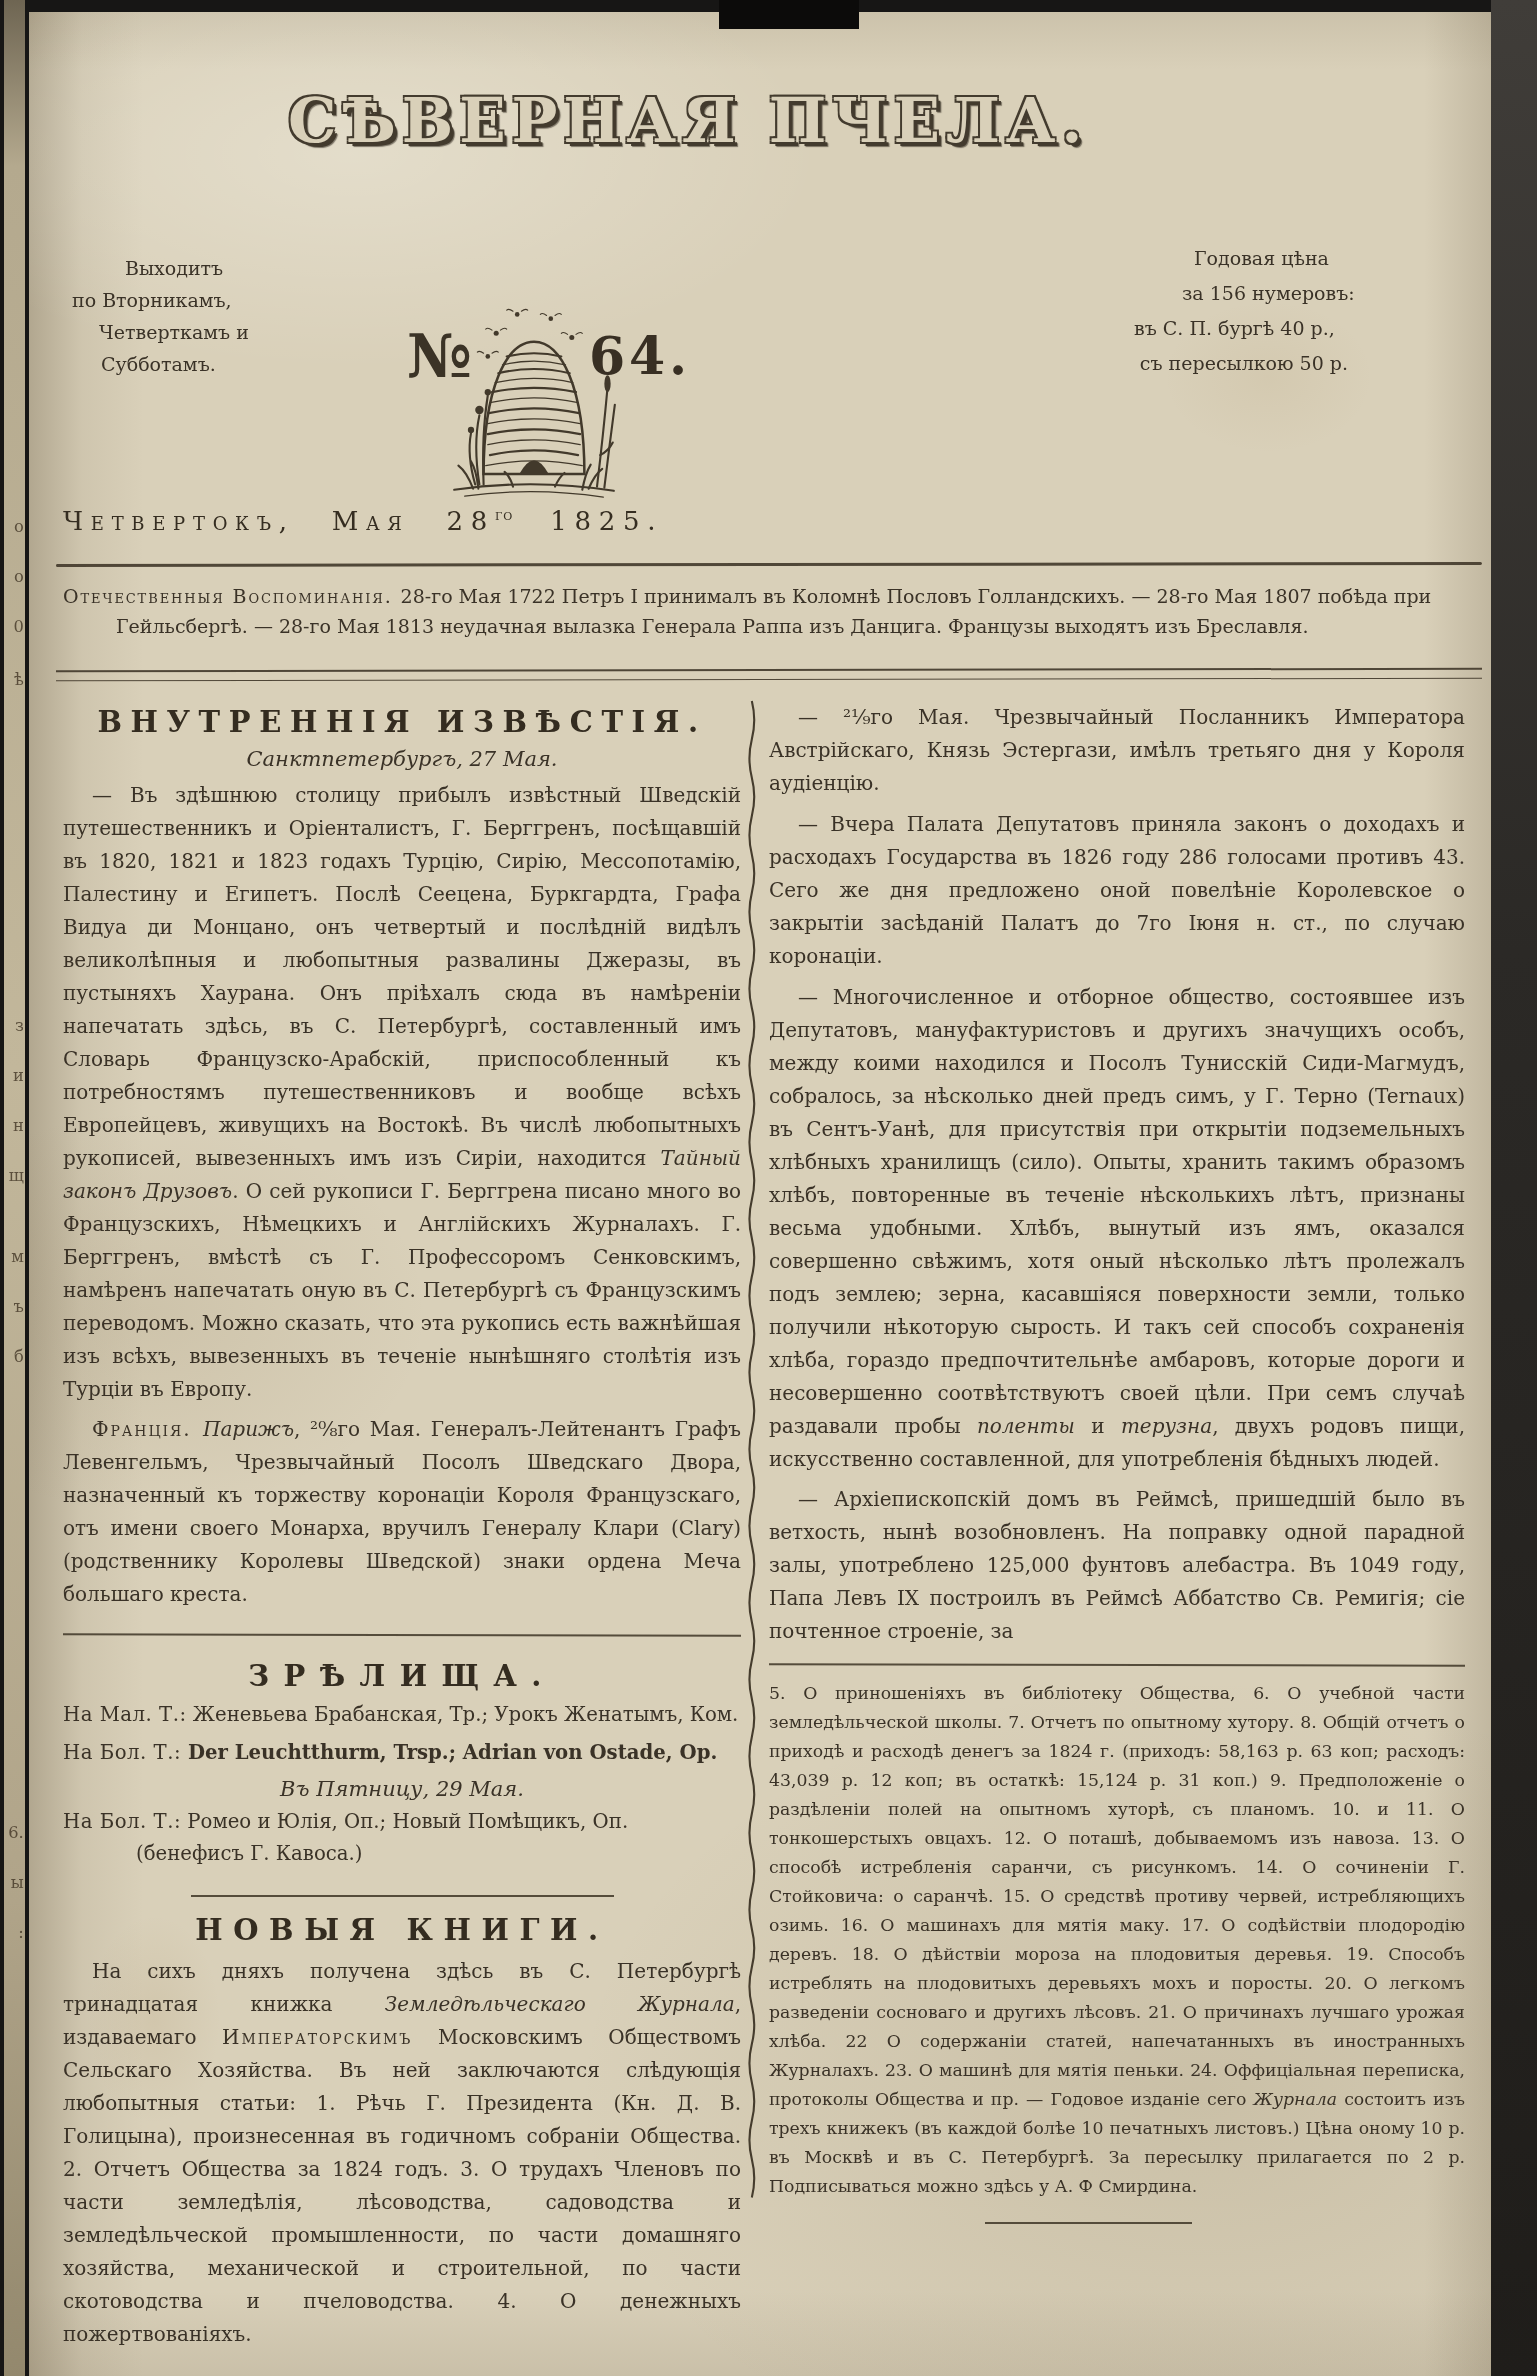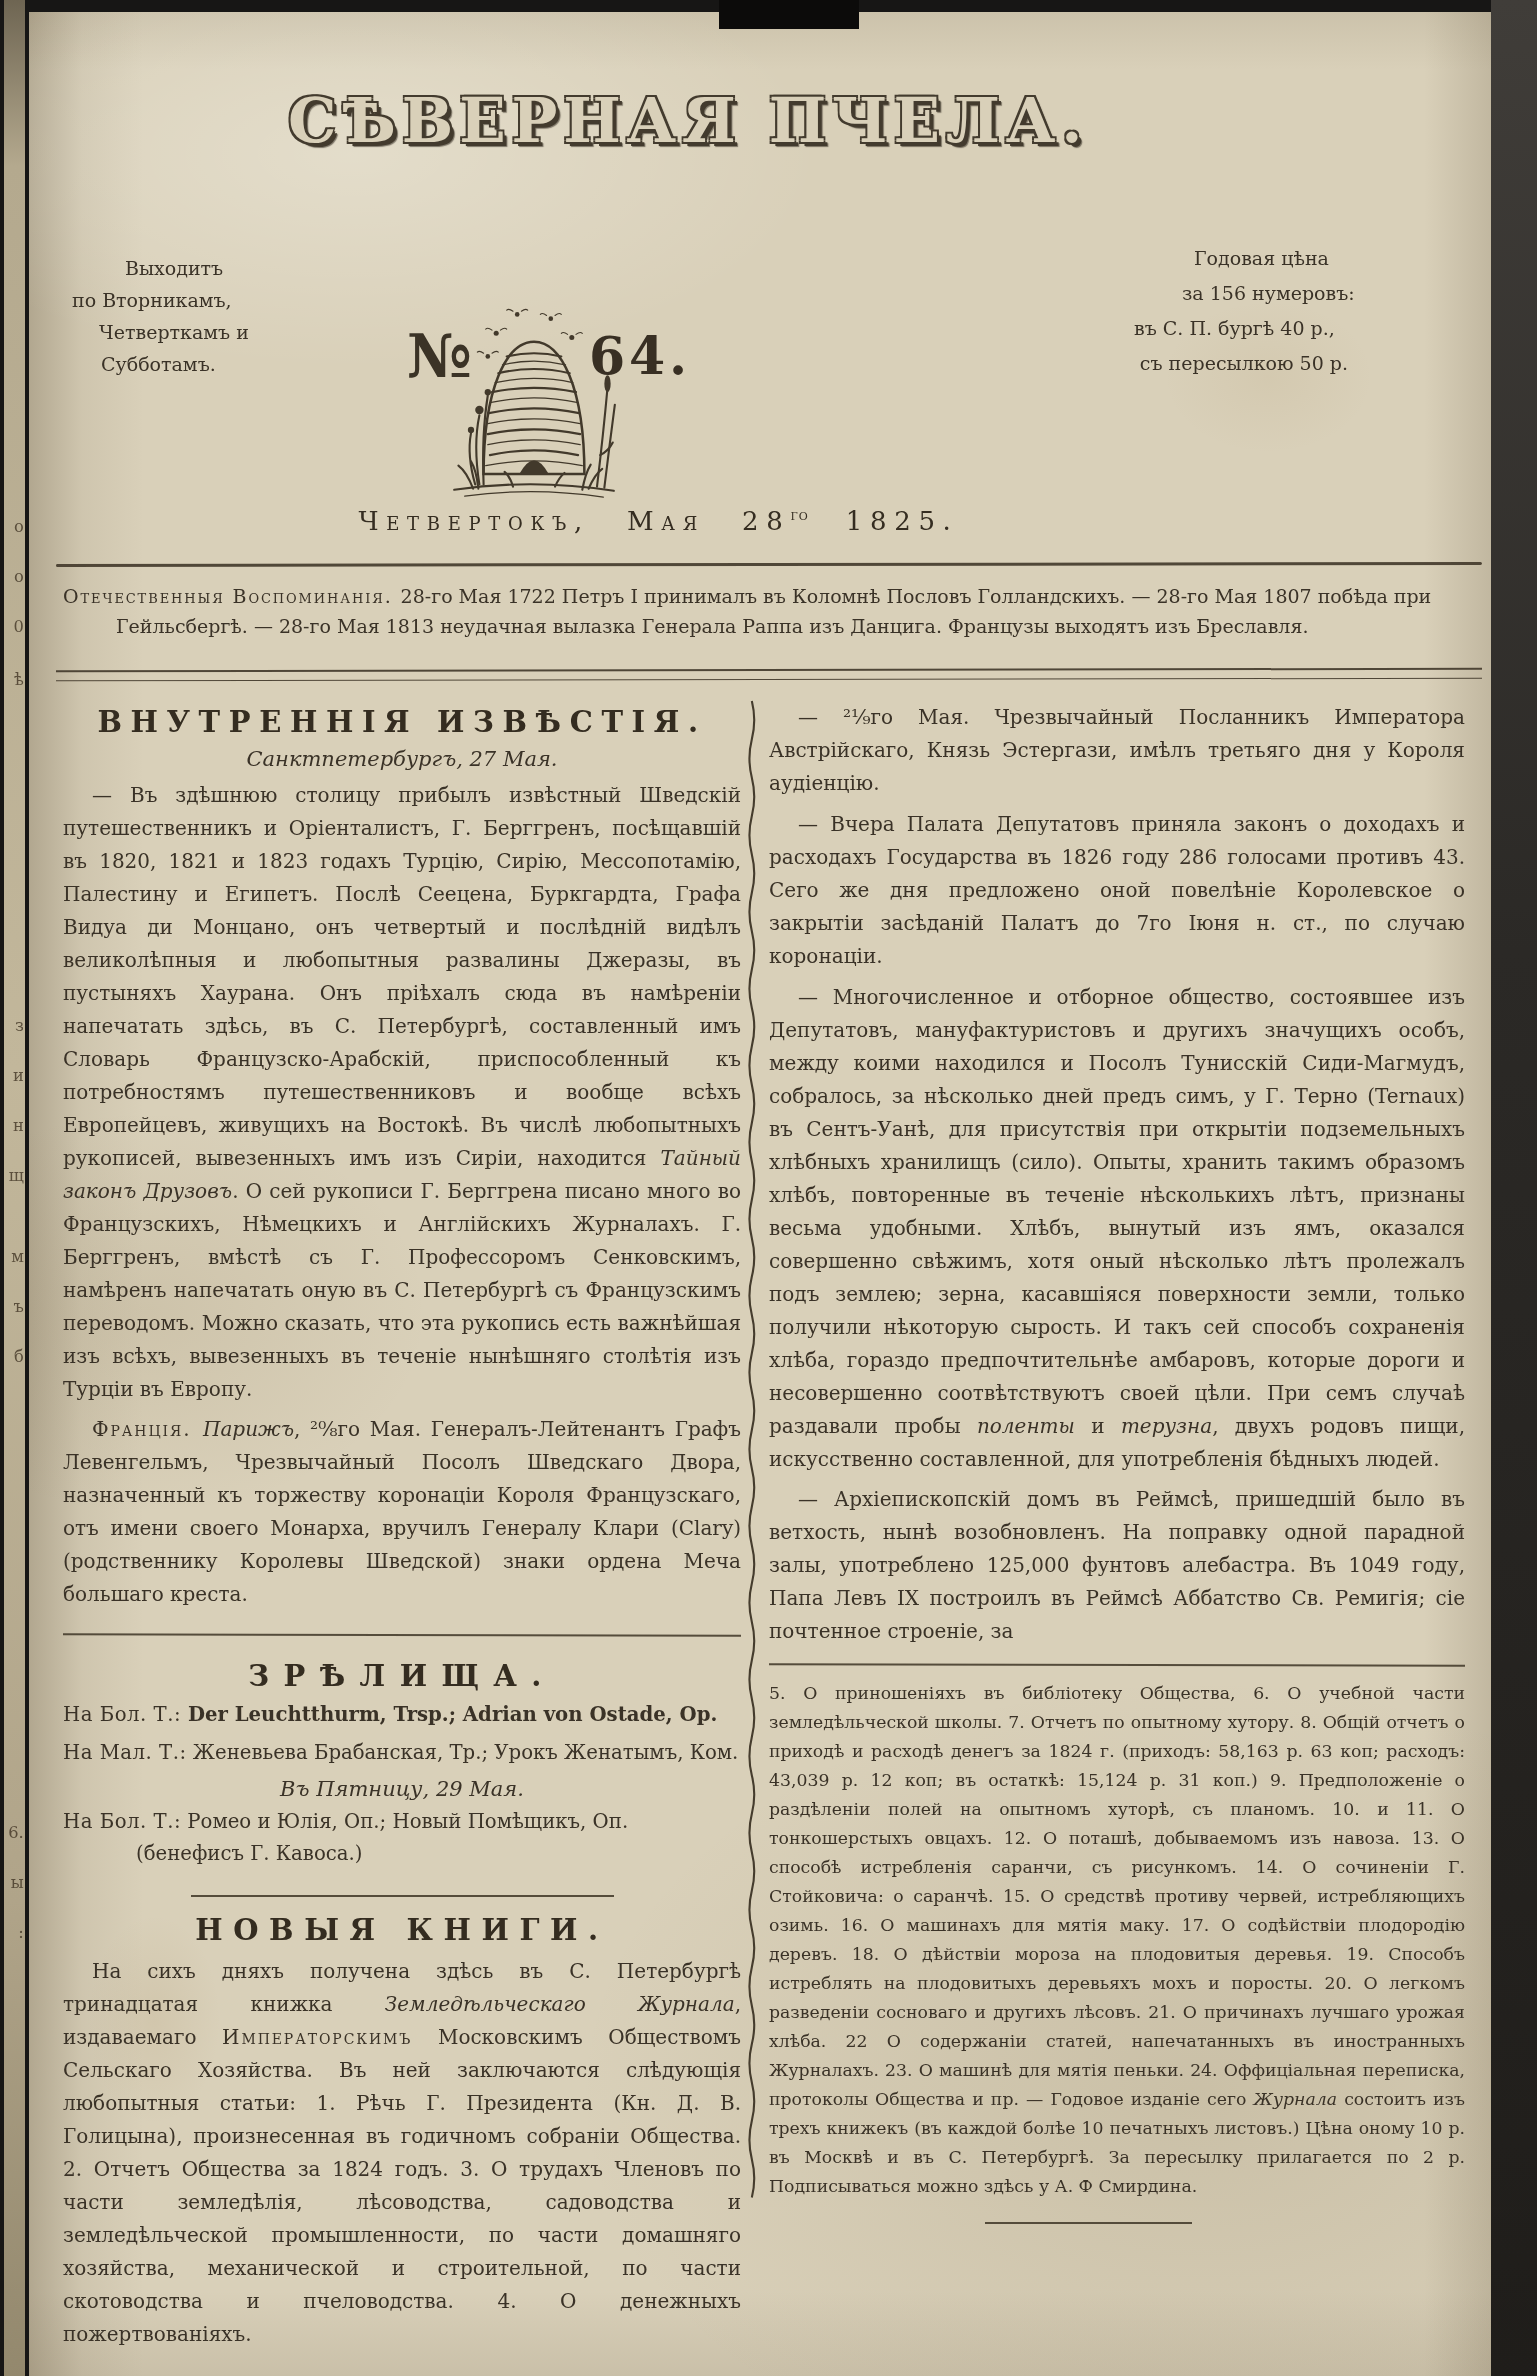--- a/index.html
+++ b/index.html
@@ -38,21 +38,21 @@
   .schedule div:nth-child(3){margin-left:27px;}
   .schedule div:nth-child(4){margin-left:29px;}
   .numero{position:absolute;left:378px;top:309px;font-size:60px;font-weight:bold;color:#3b3326;}
   .issue-num{position:absolute;left:560px;top:313px;font-size:52px;font-weight:bold;letter-spacing:3.8px;color:#382f23;}
   .vignette{position:absolute;left:421px;top:275px;}
   .prices{position:absolute;left:1105px;top:229px;width:288px;font-size:19px;line-height:35px;}
   .prices div:nth-child(1){margin-left:60px;}
   .prices div:nth-child(2){margin-left:48px;}
   .prices div:nth-child(4){margin-left:5.8px;}
   
-  .dateline{position:absolute;left:34px;top:494px;width:1191px;text-align:center;
+  .dateline{position:absolute;left:34px;top:494px;width:1191px;
             font-size:26px;letter-spacing:7.7px;word-spacing:21px;font-variant:small-caps;color:#352d21;}
   .dateline sup{font-size:15.4px;letter-spacing:1px;}
   
   .hr1{position:absolute;left:27px;top:551px;width:1426px;height:2.9px;background:#443b2d;border-radius:1.9px;
        transform:rotate(-.08deg);opacity:.92;}
   .hr2{position:absolute;left:27px;top:657px;width:1426px;height:7.7px;border-top:2.9px solid #443b2d;
        border-bottom:1.9px solid #443b2d;transform:rotate(-.1deg);opacity:.92;}
   .memories{position:absolute;left:34px;top:569px;width:1422px;margin:0;font-size:19px;line-height:30px;
             padding-left:53px;text-indent:-53px;}
   
@@ -203,22 +203,22 @@
     <div class="col col-left">
       <h2 class="head1">ВНУТРЕННІЯ ИЗВѢСТІЯ.</h2>
       <div class="subdate">Санктпетербургъ, 27 Мая.</div>
       <p class="body"><span>— Въ здѣшнюю столицу прибылъ извѣстный Шведскій путешественникъ и Оріенталистъ, Г. Берггренъ, посѣщавшій въ 1820, 1821 и 1823 годахъ Турцію, Сирію, Мессопотамію, Палестину и Египетъ. Послѣ Сеецена, Буркгардта, Графа Видуа ди Монцано, онъ четвертый и послѣдній видѣлъ великолѣпныя и любопытныя развалины Джеразы, въ пустыняхъ Хаурана. Онъ пріѣхалъ сюда въ намѣреніи напечатать здѣсь, въ С. Петербургѣ, составленный имъ Словарь Французско-Арабскій, приспособленный къ потребностямъ путешественниковъ и вообще всѣхъ Европейцевъ, живущихъ на Востокѣ. Въ числѣ любопытныхъ рукописей, вывезенныхъ имъ изъ Сиріи, находится </span><span class="it">Тайный законъ Друзовъ</span><span>. О сей рукописи Г. Берггрена писано много во Французскихъ, Нѣмецкихъ и Англійскихъ Журналахъ. Г. Берггренъ, вмѣстѣ съ Г. Профессоромъ Сенковскимъ, намѣренъ напечатать оную въ С. Петербургѣ съ Французскимъ переводомъ. Можно сказать, что эта рукопись есть важнѣйшая изъ всѣхъ, вывезенныхъ въ теченіе нынѣшняго столѣтія изъ Турціи въ Европу.</span></p>
 
       <p class="body"><span class="sp">Франція. </span><span class="it">Парижъ</span><span>, ²⁰⁄₈го Мая. Генералъ-Лейтенантъ Графъ Левенгельмъ, Чрезвычайный Посолъ Шведскаго Двора, назначенный къ торжеству коронаціи Короля Французскаго, отъ имени своего Монарха, вручилъ Генералу Клари (Clary) (родственнику Королевы Шведской) знаки ордена Меча большаго креста.</span></p>
 
       <div class="hr-col"></div>
 
       <h2 class="head3">ЗРѢЛИЩА.</h2>
+      <p class="showline"><span class="lbl">На Мал. Т.:</span><span><span> Женевьева Брабанская, Тр.; Урокъ Женатымъ, Ком.</span></span></p>
       <p class="showline"><span class="lbl">На Бол. Т.:</span><span><span class="fr"> Der Leuchtthurm, Trsp.; Adrian von Ostade, Op.</span></span></p>
-      <p class="showline"><span class="lbl">На Мал. Т.:</span><span><span> Женевьева Брабанская, Тр.; Урокъ Женатымъ, Ком.</span></span></p>
       <div class="subdate">Въ Пятницу, 29 Мая.</div>
       <p class="showline"><span class="lbl">На Бол. Т.:</span><span><span> Ромео и Юлія, Оп.; Новый Помѣщикъ, Оп. (бенефисъ Г. Кавоса.)</span></span></p>
 
       <div class="hr-mid"></div>
 
       <h2 class="head4">НОВЫЯ КНИГИ.</h2>
       <p class="body"><span>На сихъ дняхъ получена здѣсь въ С. Петербургѣ тринадцатая книжка </span><span class="it">Земледѣльческаго Журнала</span><span>, издаваемаго </span><span class="sp">Императорскимъ</span><span> Московскимъ Обществомъ Сельскаго Хозяйства. Въ ней заключаются слѣдующія любопытныя статьи: 1. Рѣчь Г. Президента (Кн. Д. В. Голицына), произнесенная въ годичномъ собраніи Общества. 2. Отчетъ Общества за 1824 годъ. 3. О трудахъ Членовъ по части земледѣлія, лѣсоводства, садоводства и земледѣльческой промышленности, по части домашняго хозяйства, механической и строительной, по части скотоводства и пчеловодства. 4. О денежныхъ пожертвованіяхъ.</span></p>
     </div>
 
     <div class="col col-right">

